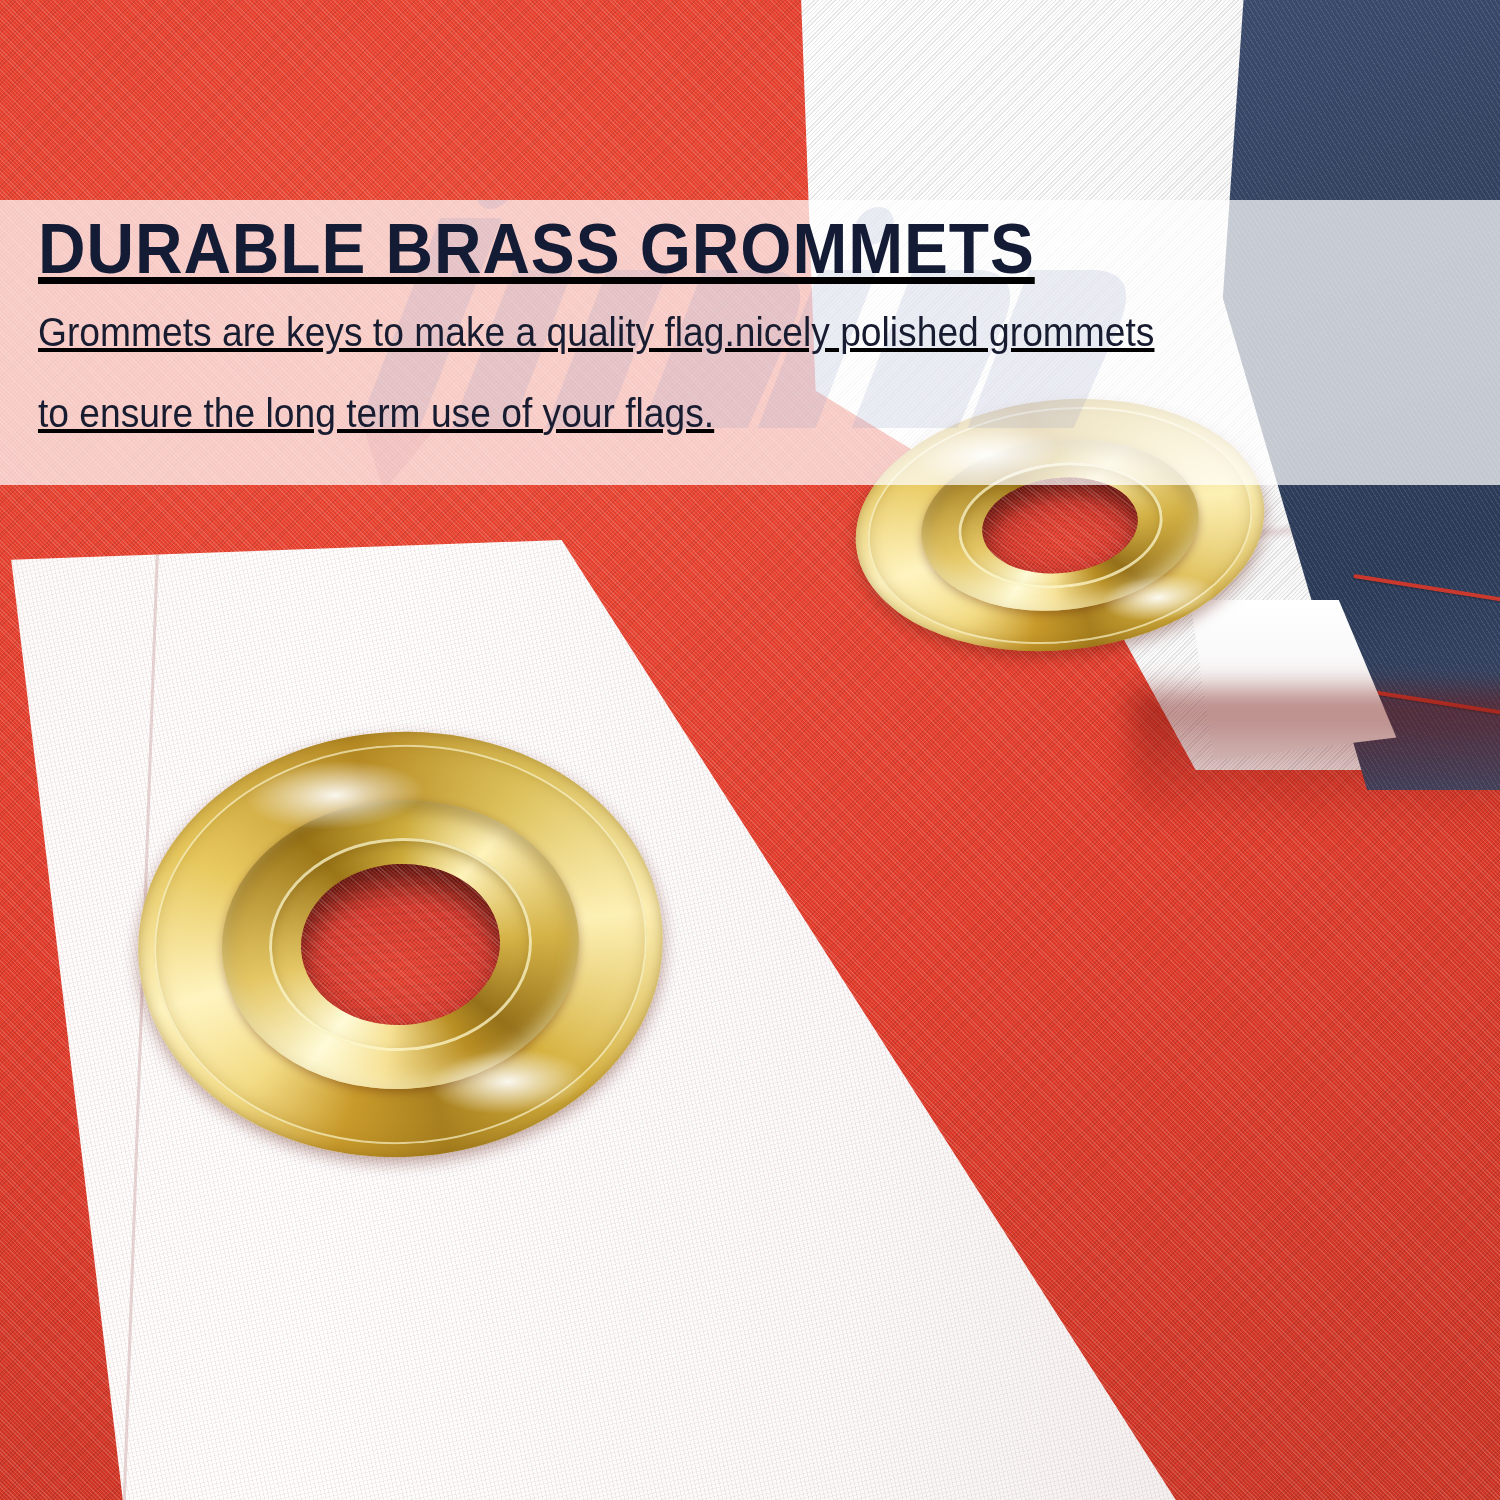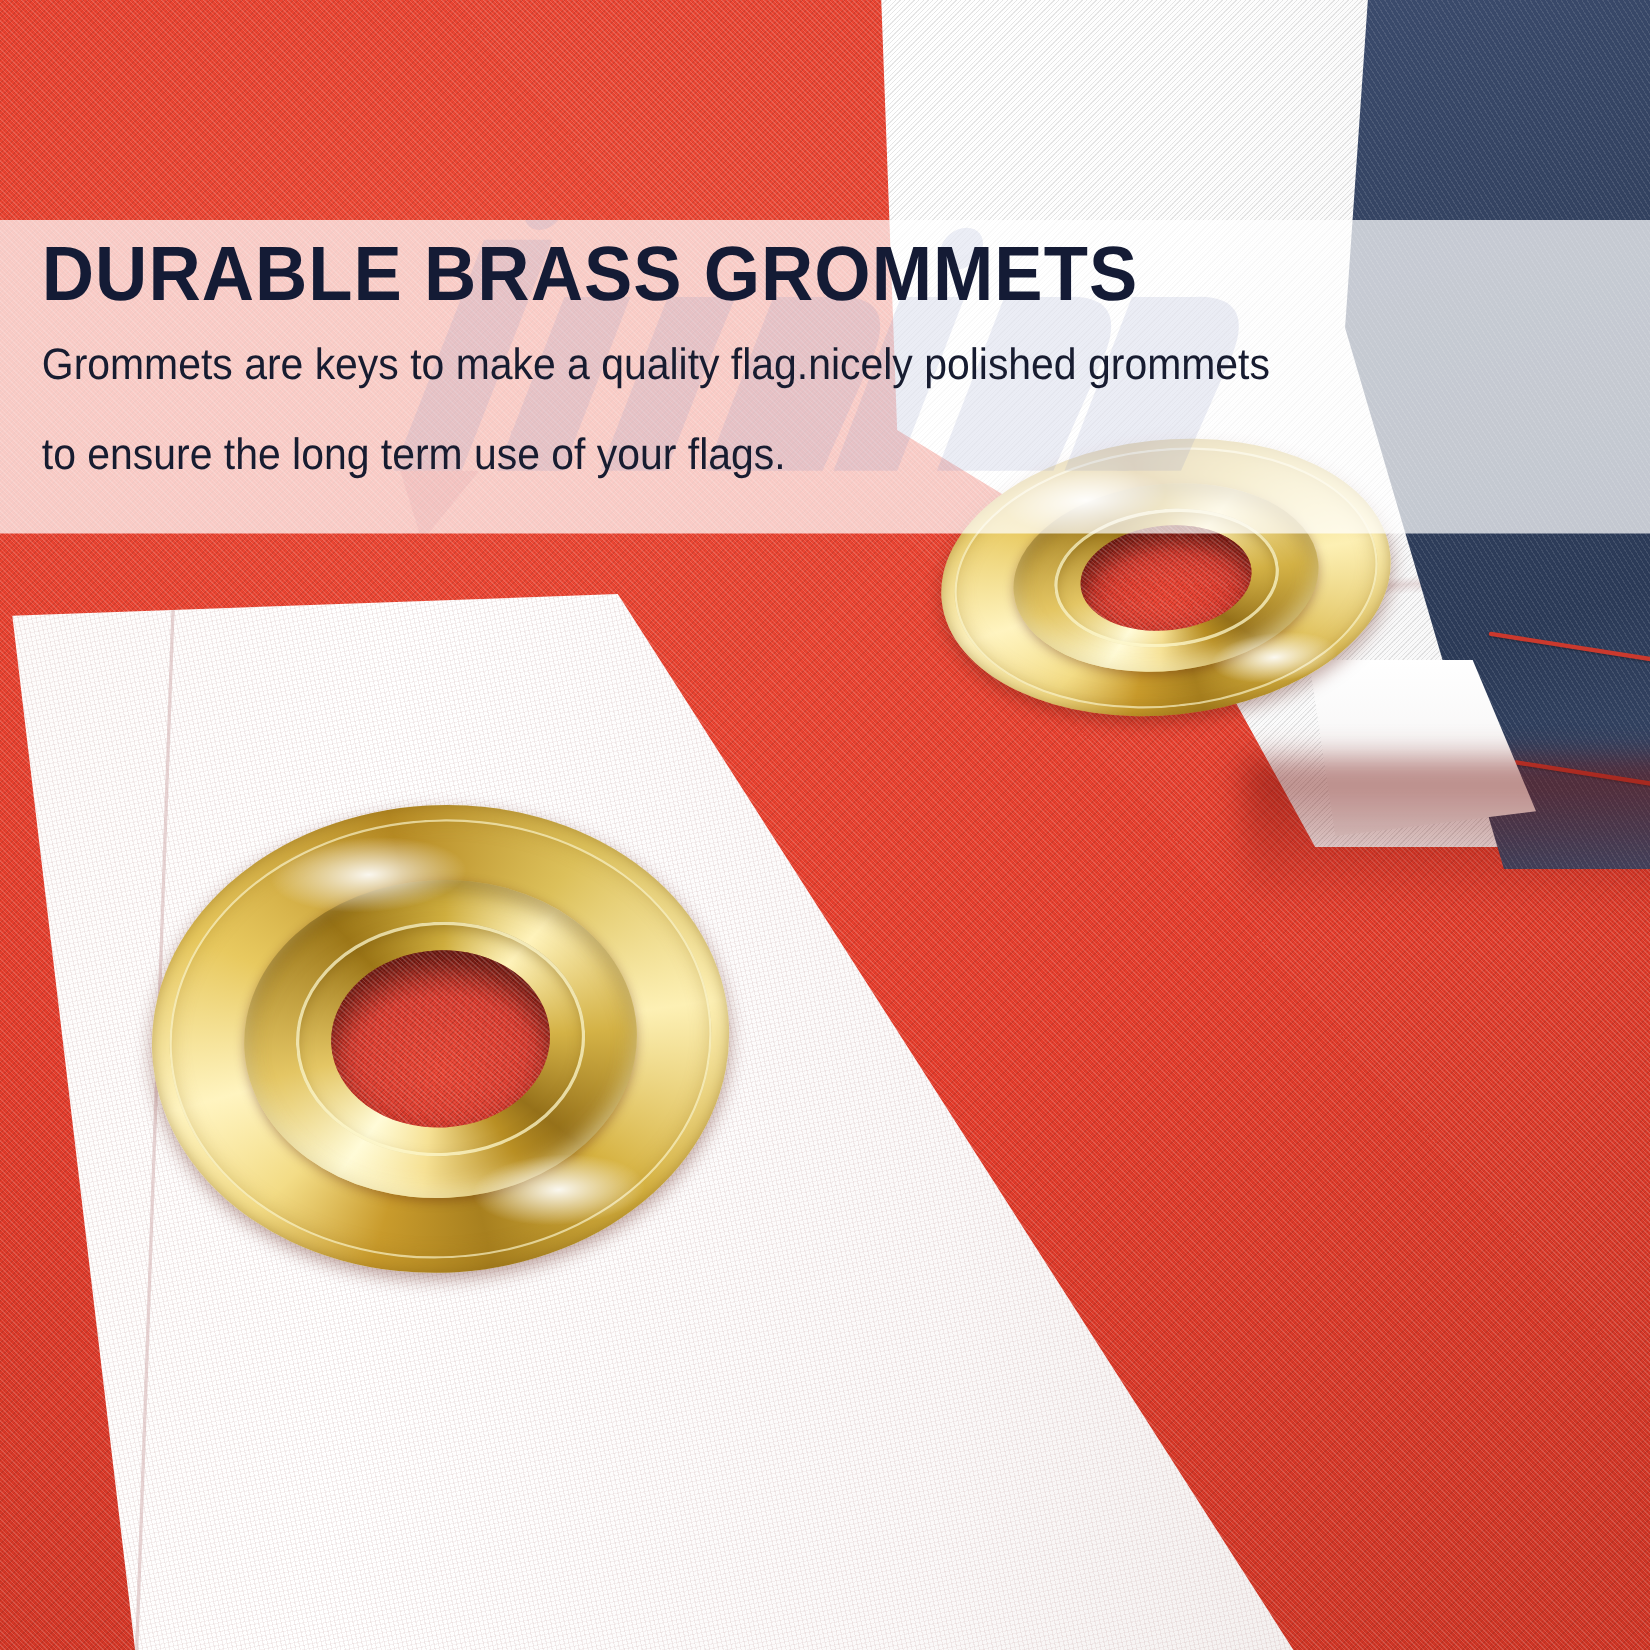--- a/index.html
+++ b/index.html
@@ -161,20 +161,21 @@
   
   #grommet-back{left:855px;top:400px;width:410px;height:250px;transform:rotate(-6deg);}
   #grommet-back .spec.s1{left:16%;top:8%;width:36%;height:22%;}
   #grommet-back .spec.s2{left:58%;top:74%;width:28%;height:18%;}
 
   
   .text-band{
     position:absolute;left:0;top:200px;width:1500px;height:285px;
     background:rgba(255,255,255,.72);
     overflow:hidden;
+    text-decoration:underline;
   }
   .watermark{
     position:absolute;left:330px;top:-22px;
     width:880px;height:330px;
     opacity:.16;
     pointer-events:none;
   }
   .watermark svg{width:100%;height:100%;display:block;}
 
   .band-inner{

